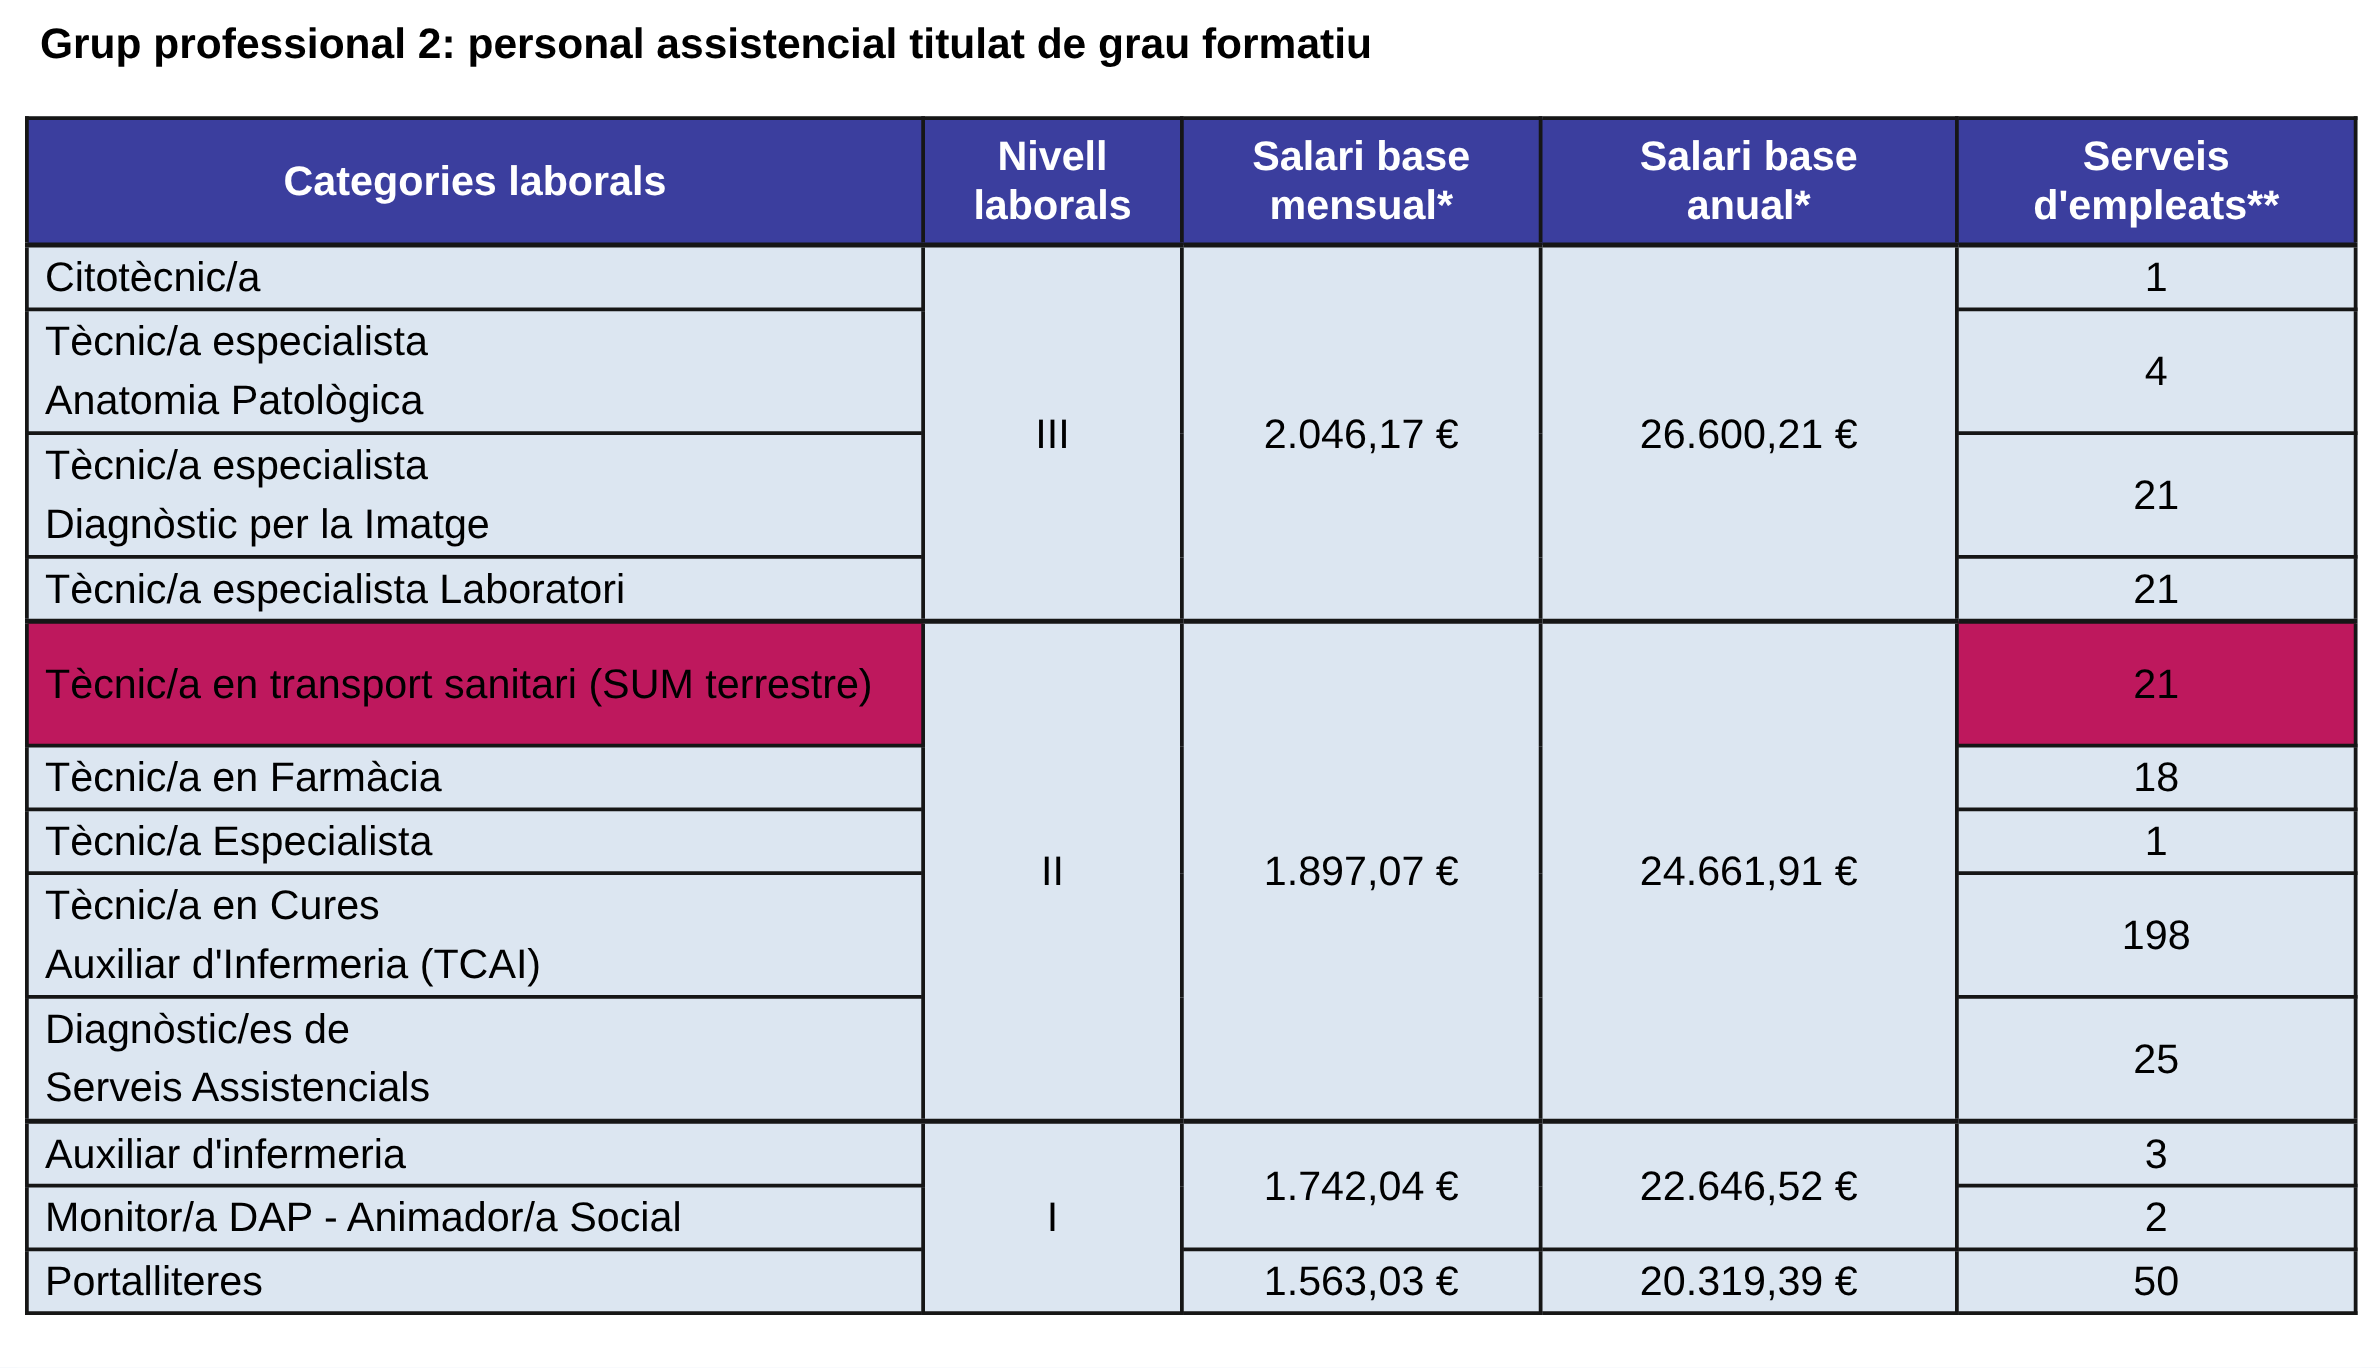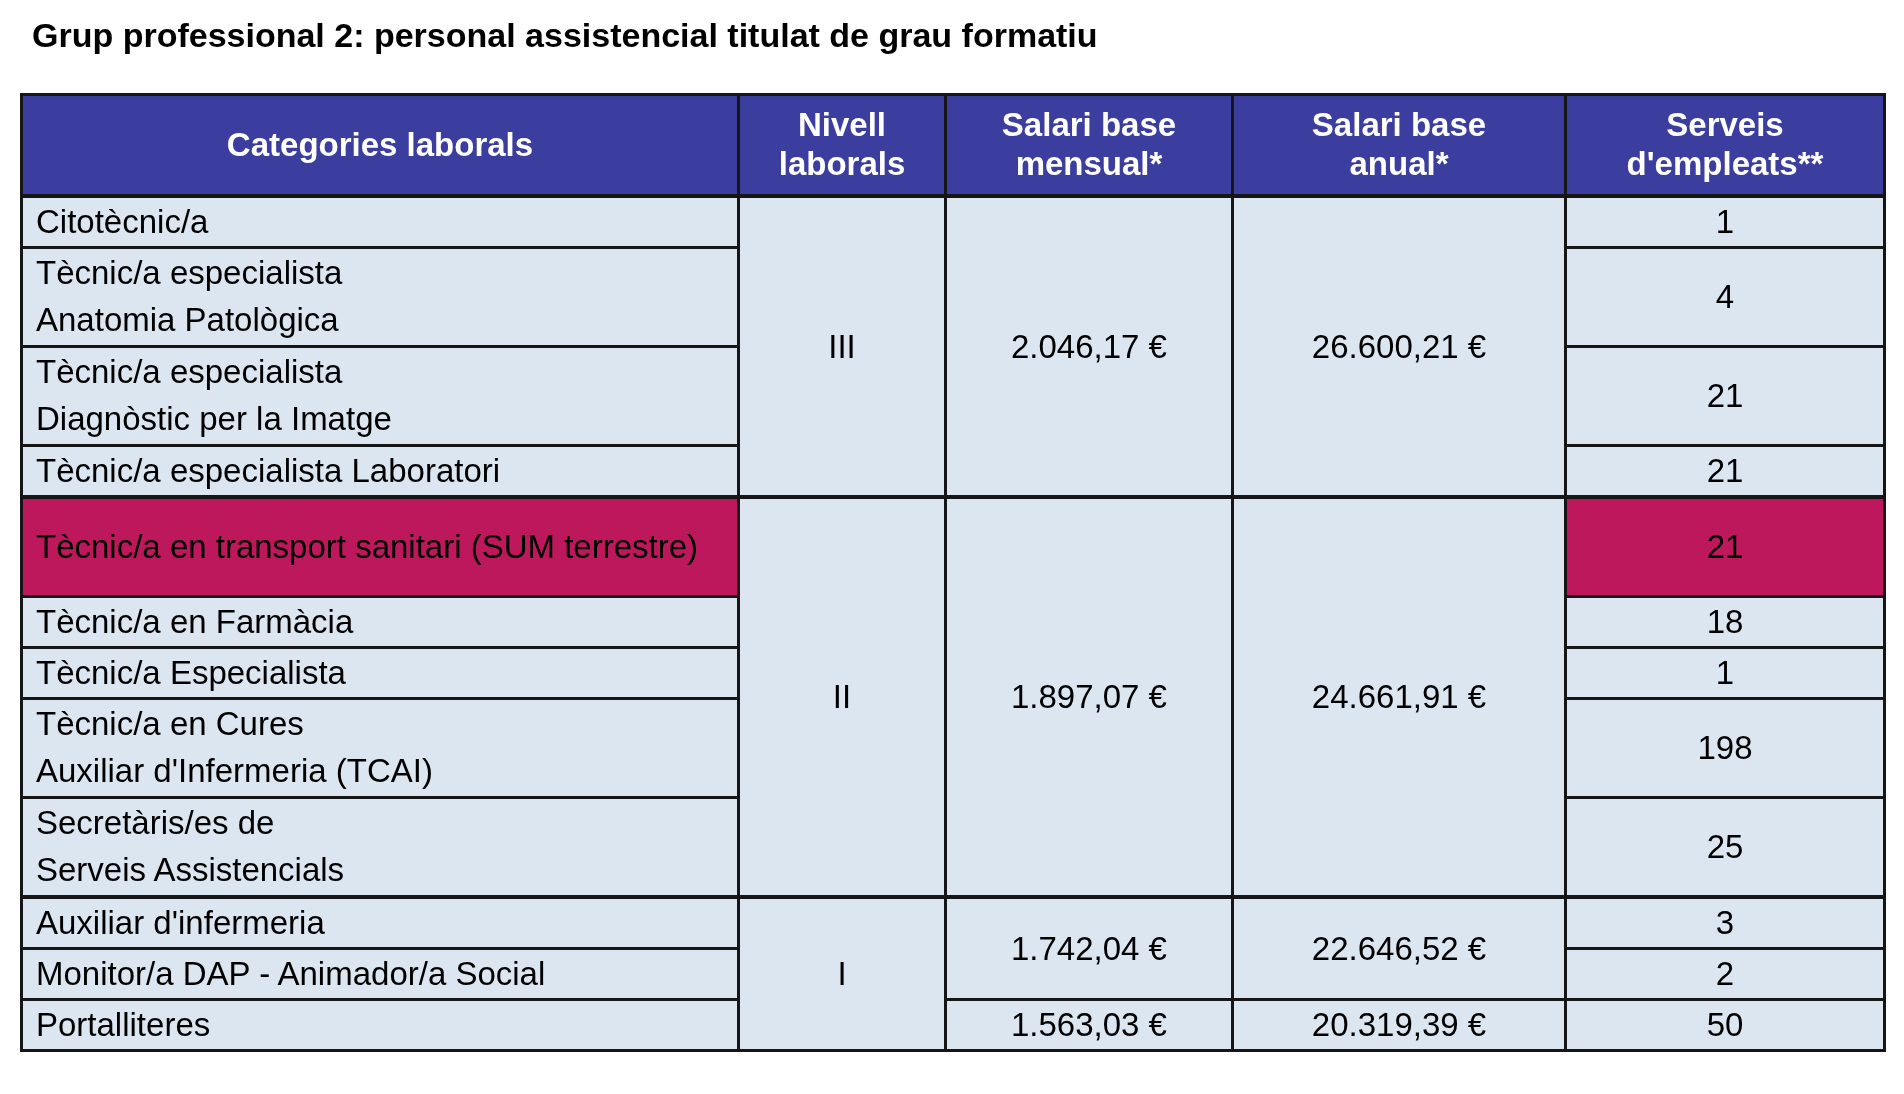--- a/index.html
+++ b/index.html
@@ -137,21 +137,21 @@
       <tr class="single">
         <td class="cat">Tècnic/a Especialista</td>
         <td class="center">1</td>
       </tr>
       <tr class="double">
         <td class="cat">Tècnic/a en Cures
 Auxiliar d'Infermeria (TCAI)</td>
         <td class="center">198</td>
       </tr>
       <tr class="double">
-        <td class="cat">Secretàris/es de
+        <td class="cat">Diagnòstic/es de
 Serveis Assistencials</td>
         <td class="center">25</td>
       </tr>
 
       <tr class="single sec-start">
         <td class="cat">Auxiliar d'infermeria</td>
         <td class="center" rowspan="3">I</td>
         <td class="center" rowspan="2">1.742,04 €</td>
         <td class="center" rowspan="2">22.646,52 €</td>
         <td class="center">3</td>

